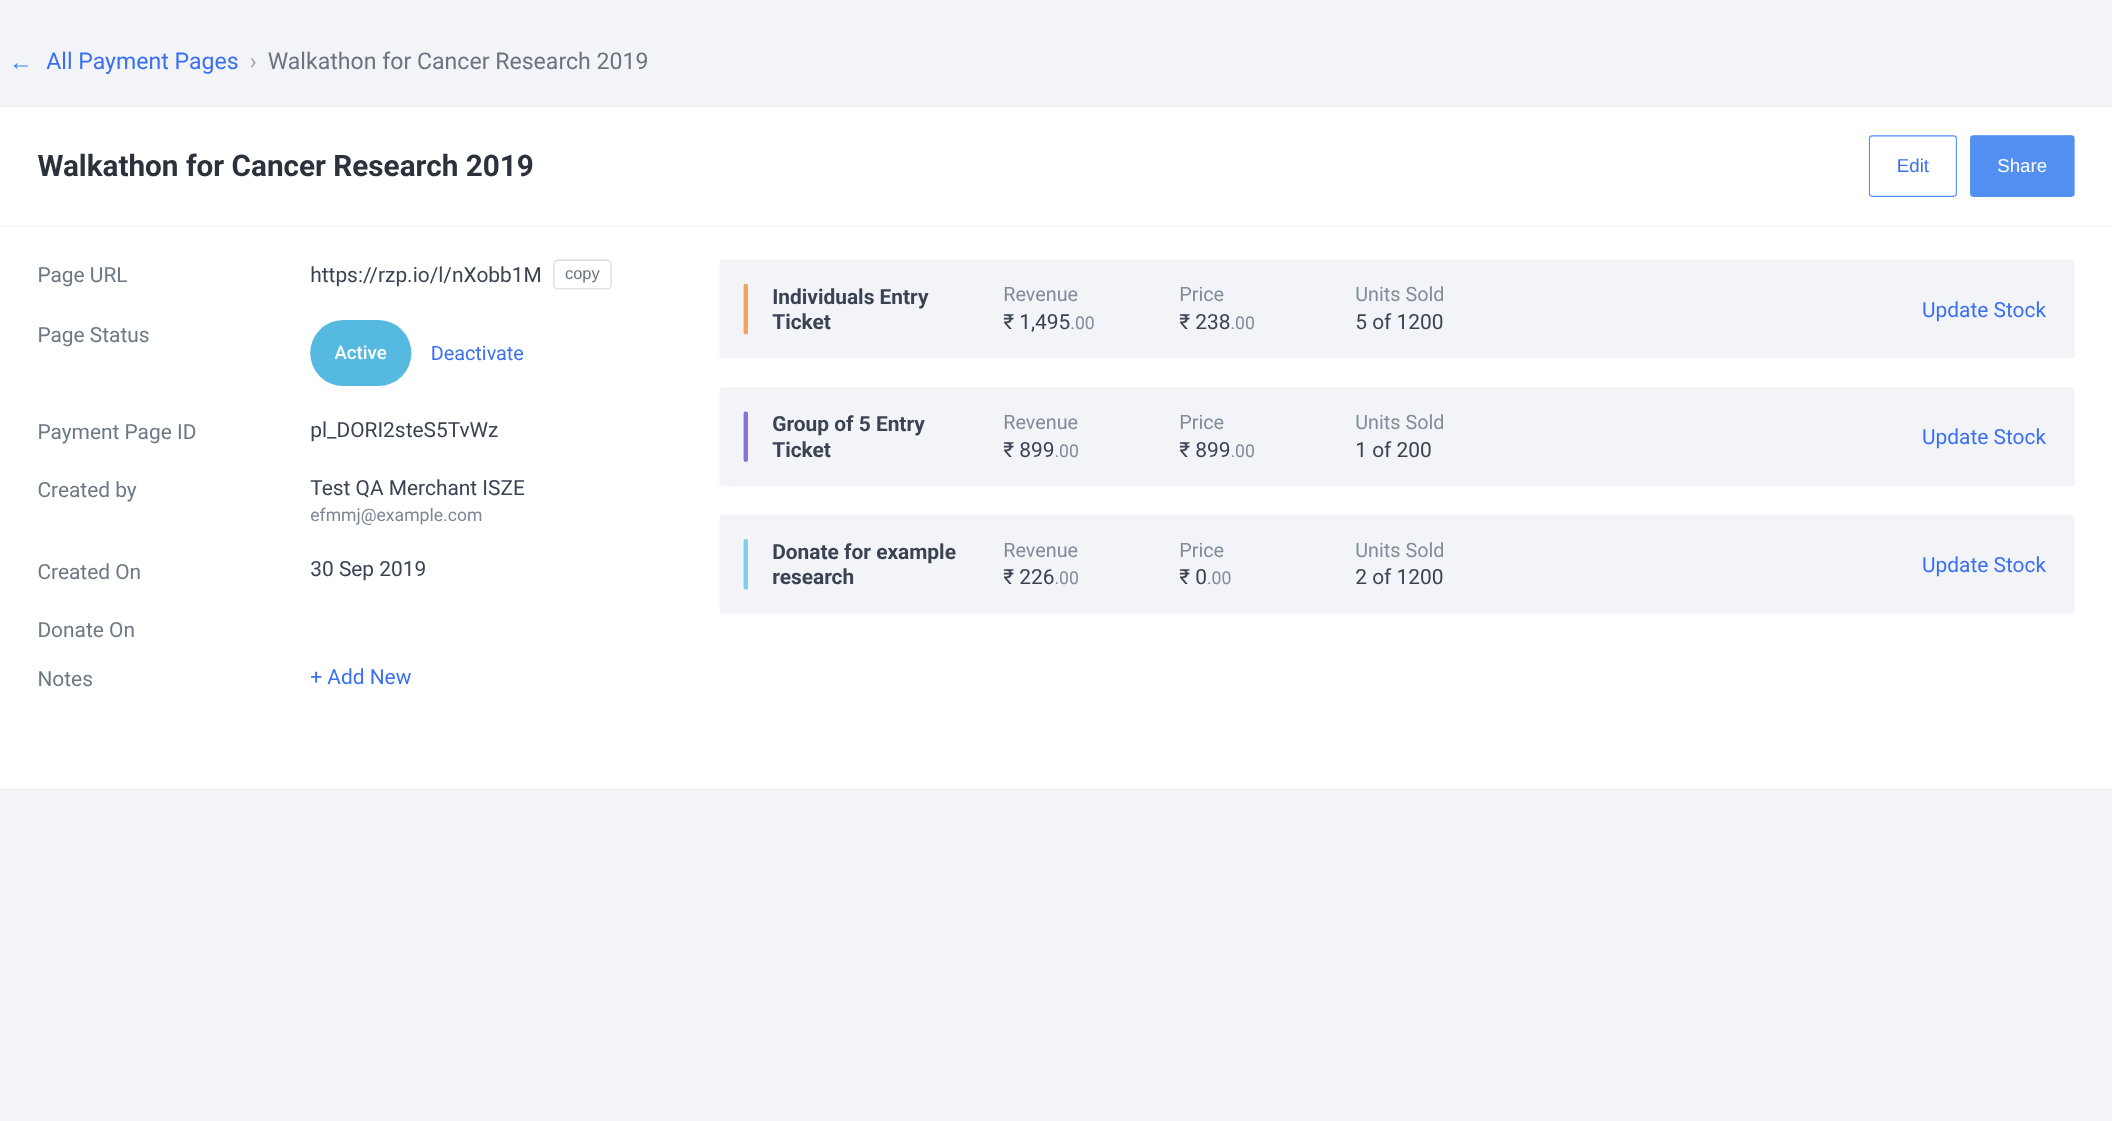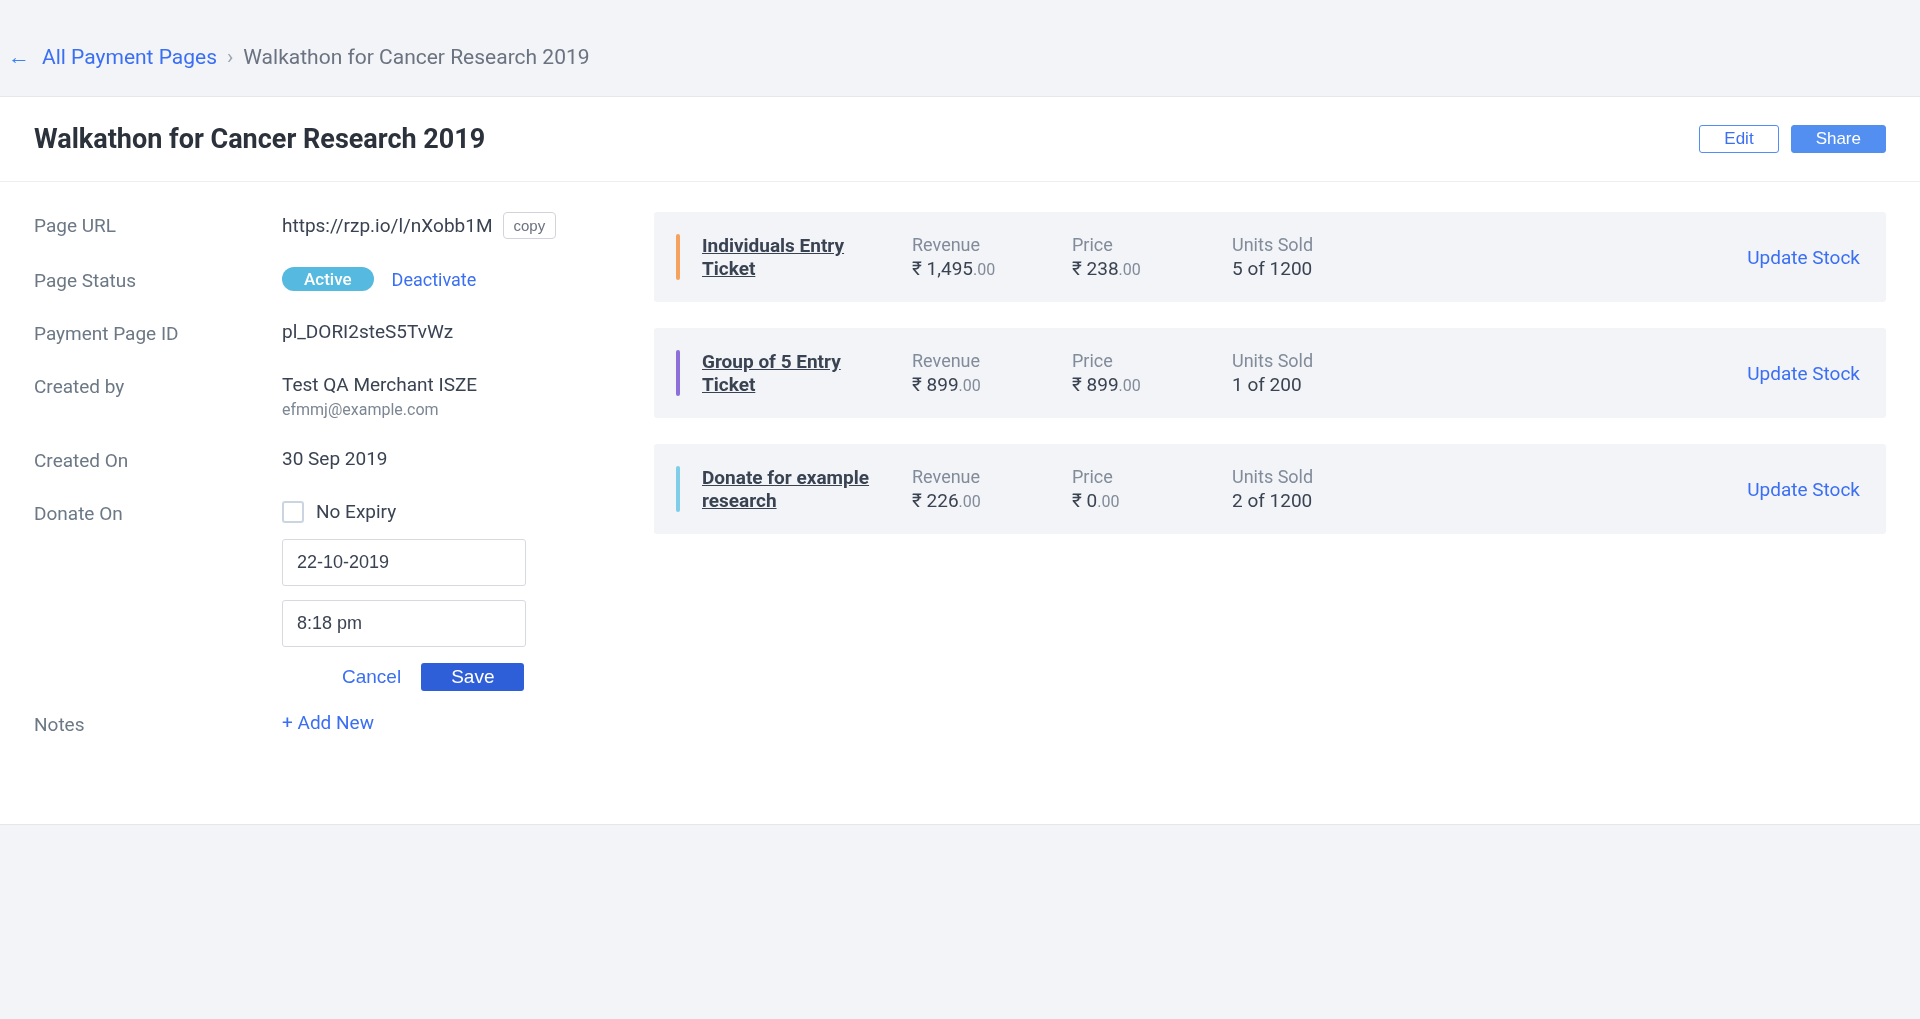--- a/index.html
+++ b/index.html
@@ -7,49 +7,49 @@
   .page { padding: 0 0 0 0; }
   .breadcrumb-bar { display: flex; align-items: center; padding: 44px 8px 18px 8px; font-size: 21px; }
   .back-arrow { color: #3b82f6; font-size: 22px; margin-right: 12px; font-weight: 400; cursor: pointer; }
   .breadcrumb-link { color: #3b6ff3; cursor: pointer; }
   .breadcrumb-sep { color: #9ca3af; margin: 0 10px; }
   .breadcrumb-current { color: #6b7280; }
   .panel { background: #fff; border-top: 1px solid #e5e7eb; border-bottom: 1px solid #e5e7eb; margin-top: 8px; }
   .panel-header { display: flex; align-items: center; justify-content: space-between; padding: 26px 34px 26px 34px; border-bottom: 1px solid #eceff2; }
   .panel-title { font-size: 27px; font-weight: 700; color: #2b323b; }
   .panel-actions { display: flex; gap: 12px; }
-  .btn { height: 28px; padding: 0 24px; border-radius: 3px; font-size: 17px; display: inline-flex; align-items: center; justify-content: center; cursor: pointer; border: none; }
+  .btn { height: 56px; padding: 0 24px; border-radius: 3px; font-size: 17px; display: inline-flex; align-items: center; justify-content: center; cursor: pointer; border: none; }
   .btn-outline { background: #fff; color: #3b6ff3; border: 1px solid #518ef6; }
   .btn-primary { background: #528ff0; color: #fff; border: 1px solid #528ff0; }
   .btn-solid-blue { background: #2f5fd8; color: #fff; border-radius: 3px; font-size: 19px; padding: 0 30px; }
   .btn-link { color: #3b6ff3; background: transparent; font-size: 19px; cursor: pointer; border: none; }
   .panel-body { display: flex; padding: 30px 34px 60px 34px; gap: 20px; }
   .left-col { width: 600px; flex-shrink: 0; }
   .right-col { flex: 1; display: flex; flex-direction: column; gap: 26px; }
   .field-row { display: flex; align-items: flex-start; margin-bottom: 28px; font-size: 19px; color: #333d4d; }
   .field-label { width: 248px; color: #6c7885; flex-shrink: 0; padding-top: 2px; }
   .field-val { flex: 1; color: #3a4352; }
   .url-row { display: flex; align-items: center; gap: 10px; }
   .copy-btn { background: #fff; border: 1px solid #d1d5db; border-radius: 4px; padding: 4px 10px; font-size: 15px; color: #6b7280; cursor: pointer; }
-  .badge-status { background: #55b9e0; color: #fff; border-radius: 999px; padding: 2px 22px; font-size: 17px; font-weight: 500; display: inline-block; }
+  .badge-status { background: #55b9e0; color: #fff; border-radius: 999px; padding: 20px 22px; font-size: 17px; font-weight: 500; display: inline-block; }
   .status-row { display:flex; align-items:center; gap:18px; }
   .deactivate-link { color: #3b6ff3; font-size: 18px; cursor: pointer; }
   .sub-email { font-size: 16px; color: #7c8694; margin-top: 4px; }
   .check-row { display:flex; align-items:center; gap:12px; margin-bottom:16px; }
   .checkbox { width: 22px; height: 22px; border: 2px solid #cbd5e1; border-radius: 3px; display:inline-block; background:#fff; cursor:pointer; }
   .input-grp { display:flex; width: 244px; border: 1px solid #d6dae0; border-radius: 3px; background: #fff; margin-bottom: 14px; overflow:hidden; }
   .input-grp input { border: none; padding: 12px 14px; font-size: 18px; color: #3a4352; flex: 1; outline:none; background:transparent; }
   .action-row { display:flex; gap:20px; align-items:center; margin-top: 16px; padding-left: 60px; }
   .add-new { color: #3b6ff3; font-size: 19px; cursor:pointer;text-align:right; }
   .item-card { display:flex; align-items:stretch; background: #f2f4f7; border-radius: 3px; padding: 22px 26px 22px 22px; position: relative; }
   .item-stripe { width: 4px; border-radius: 2px; margin-right: 22px; }
   .stripe-orange { background:#f4a25e; }
   .stripe-purple { background:#8c6fd8; }
   .stripe-cyan { background:#7fcde8; }
-  .item-name { width: 210px; font-size: 19px; font-weight: 700; color: #3a4352; padding-right: 14px; display:flex; align-items:center;text-decoration:underline; }
+  .item-name { width: 210px; font-size: 19px; font-weight: 700; color: #3a4352; padding-right: 14px; display:flex; align-items:center; }
   .item-metric { flex: 0 0 160px; display:flex; flex-direction:column; justify-content:center; }
   .metric-label { color: #818b9a; font-size: 18px; margin-bottom: 2px; }
   .metric-val { color: #3a4352; font-size: 19px; }
   .metric-small { color: #818b9a; font-size: 16px; text-align: right; }
   .update-stock { color: #3b6ff3; font-size: 19px; align-self: center; margin-left: auto; cursor:pointer; }
 </style>
 </head>
 <body>
 
 <div class="page">
@@ -103,38 +103,20 @@
           </div>
         </div>
 
         <div class="field-row">
           <div class="field-label">Created On</div>
           <div class="field-val">30 Sep 2019</div>
         </div>
 
         <div class="field-row" style="margin-bottom:18px;">
           <div class="field-label">Donate On</div>
-          <div class="field-val" style="padding-top:0;">
-            <div class="check-row">
-              <span class="checkbox"></span>
-              <span>No Expiry</span>
-            </div>
-            <div class="input-grp">
-              <input value="22-10-2019" style="">
-
-            </div>
-            <div class="input-grp">
-              <input value="8:18 pm" style="">
-
-            </div>
-            <div class="action-row">
-              <button class="btn-link">Cancel</button>
-              <button class="btn btn-solid-blue">Save</button>
-            </div>
-          </div>
         </div>
 
         <div class="field-row" style="margin-top:20px;">
           <div class="field-label">Notes</div>
           <div class="field-val">
             <span class="add-new">+ Add New</span>
           </div>
         </div>
 
       </div>

